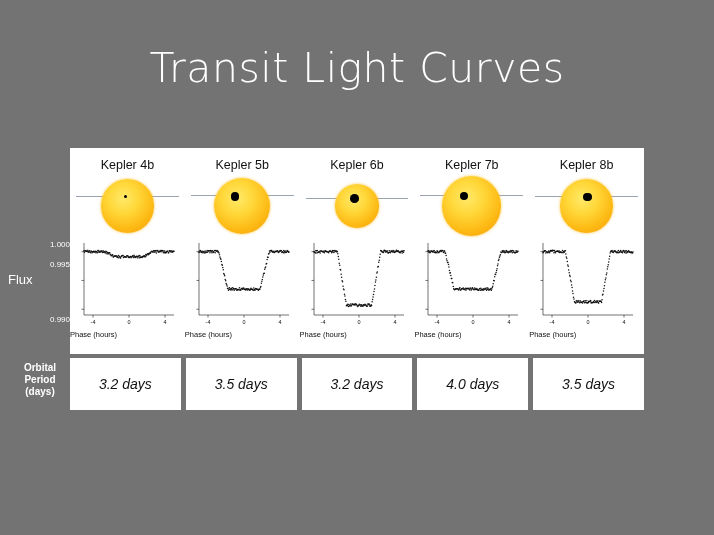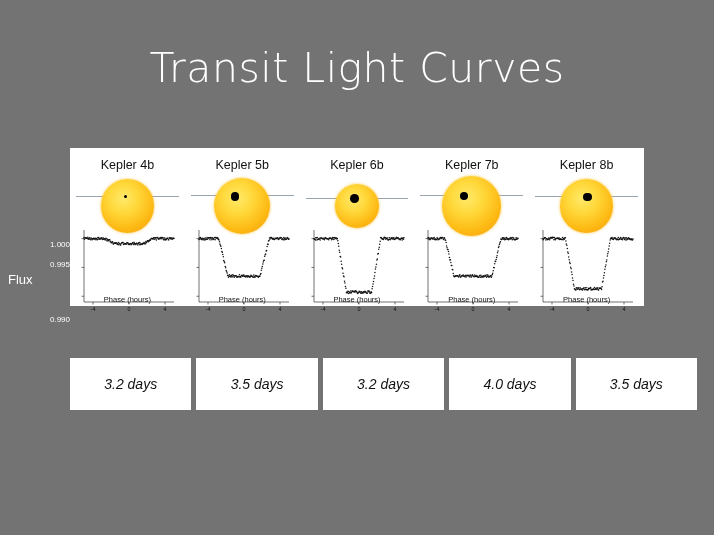--- a/index.html
+++ b/index.html
@@ -4,40 +4,40 @@
 <style>
   html,body{margin:0;padding:0;background:#000;}
   body{width:714px;height:535px;overflow:hidden;font-family:"Liberation Sans",sans-serif;}
   #root{position:relative;width:714px;height:535px;background:#737373;}
   #title{
     position:absolute;left:0;top:44px;width:714px;text-align:center;
     color:#fff;font-size:41px;font-weight:300;letter-spacing:0.5px;
     font-family:"DejaVu Sans",sans-serif;
   }
   
-  #panels{position:absolute;left:70px;top:148px;width:574px;height:158px;display:flex;}
+  #panels{position:absolute;left:70px;top:148px;width:574px;height:206px;display:flex;}
   .panel{position:relative;background:#fff;flex:1 1 0;display:flex;flex-direction:column;align-items:center;}
   .panel-title{margin-top:10px;font-size:12.5px;color:#111;font-family:"Liberation Sans",sans-serif;}
   .starbox{position:relative;width:100%;height:62px;margin-top:3px;}
   .star{
     position:absolute;border-radius:50%;
     background:radial-gradient(circle at 42% 36%, #ffe96a 0%, #ffd83a 32%, #fdb913 66%, #f59b0b 100%);
     box-shadow:0 0 3px rgba(253,185,19,0.8);
   }
   .orbitline{position:absolute;height:1px;background:#9aa4b0;}
   .planet{position:absolute;border-radius:50%;background:#000;}
   .lcbox{position:relative;width:100%;height:104px;}
   .lc-svg{position:absolute;left:0;top:0;}
-  .axislabel{position:absolute;bottom:2px;width:100%;text-align:center;font-size:7.5px;color:#111;}
+  .axislabel{position:absolute;bottom:2px;width:100%;text-align:left;font-size:7.5px;color:#111;}
   
   #fluxlabels{position:absolute;left:18px;top:236px;width:52px;}
   .flux-tick{position:absolute;right:0;font-size:8px;color:#fff;text-align:right;}
   #fluxword{position:absolute;left:8px;top:272px;color:#fff;font-size:13px;font-weight:normal;}
   
-  #periods{position:absolute;left:70px;top:358px;width:627px;height:52px;display:flex;gap:5px;}
+  #periods{position:absolute;left:70px;top:358px;width:574px;height:52px;display:flex;gap:5px;}
   .pcell{flex:1 1 0;background:#fff;display:flex;align-items:center;justify-content:center;
          font-size:14px;font-style:italic;color:#111;}
   #periodlabel{position:absolute;left:12px;top:362px;width:56px;text-align:center;color:#fff;
      font-size:10px;font-weight:bold;line-height:12px;}
 </style>
 </head>
 <body>
 
 <div id="root">
 
@@ -1121,20 +1121,25 @@
               <circle cx="103.05" cy="15.18" r="0.75" fill="#111"></circle>
               <circle cx="103.52" cy="15.93" r="0.75" fill="#111"></circle>
               <circle cx="104.00" cy="14.95" r="0.75" fill="#111"></circle>
             </g>
           </svg>
           <div class="axislabel">Phase (hours)</div>
         </div>
       </div>
     </div>
 
+  <div id="periodlabel">
+      <div>Orbital</div>
+      <div>Period</div>
+      <div>(days)</div>
+    </div>
   <div id="periods">
       <div class="pcell">3.2 days</div>
       <div class="pcell">3.5 days</div>
       <div class="pcell">3.2 days</div>
       <div class="pcell">4.0 days</div>
       <div class="pcell">3.5 days</div>
     </div>
 
 </div>
 

